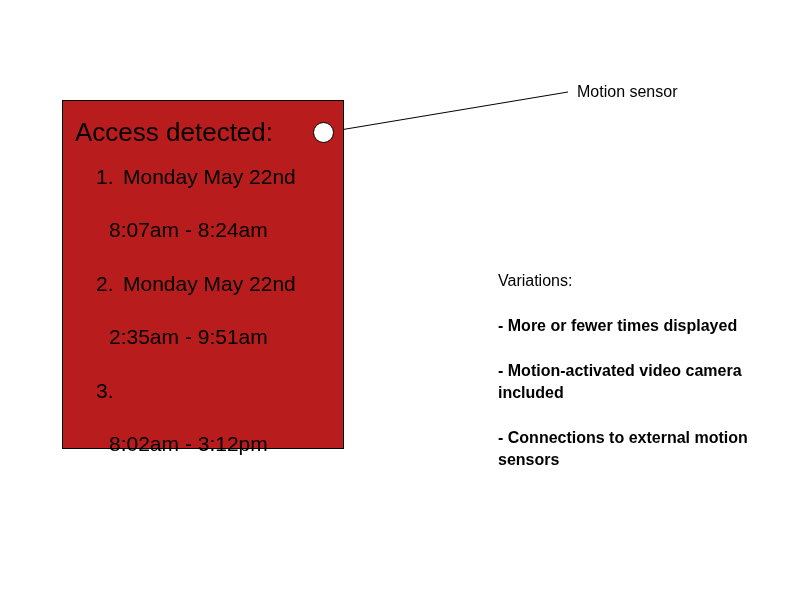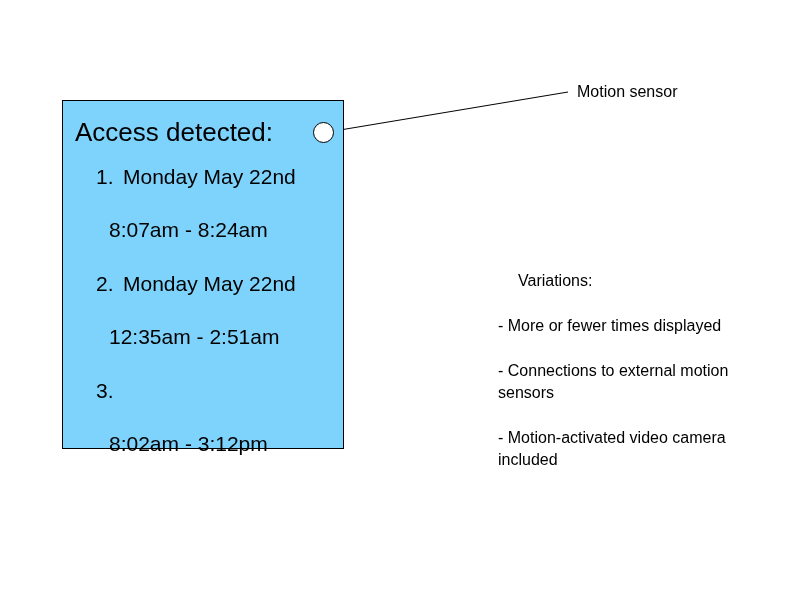--- a/index.html
+++ b/index.html
@@ -24,21 +24,21 @@
     height: 600px;
     pointer-events: none;
   }
   .panel {
     position: absolute;
     left: 62px;
     top: 100px;
     width: 280px;
     height: 347px;
     border: 1px solid #000000;
-    background: #7dd3fc;
+    background: #b91c1c;
   }
   .panel-title {
     position: absolute;
     left: 12px;
     top: 16px;
     font-size: 26px;
     line-height: 30px;
     white-space: nowrap;
   }
   .sensor-dot {
@@ -84,25 +84,25 @@
   .variations {
     position: absolute;
     left: 498px;
     top: 270px;
     width: 290px;
     font-size: 16px;
     line-height: 22px;
   }
   .variations-heading {
     margin-bottom: 23px;
-    margin-left: 20px;
   }
   .variation-item {
     margin-bottom: 23px;
     white-space: nowrap;
+    font-weight: bold;
   }
 </style>
 </head>
 <body>
 
 <div class="canvas">
 
   <svg class="leader-svg" viewBox="0 0 800 600">
     <line x1="334" y1="131" x2="568" y2="92" stroke="#000000" stroke-width="1"></line>
   </svg>
@@ -120,21 +120,21 @@
           <span>Monday May 22nd</span>
         </div>
         <div class="entry-line2">8:07am - 8:24am</div>
       </div>
 
       <div class="entry">
         <div class="entry-line1">
           <span class="entry-num">2.</span>
           <span>Monday May 22nd</span>
         </div>
-        <div class="entry-line2">12:35am - 2:51am</div>
+        <div class="entry-line2">2:35am - 9:51am</div>
       </div>
 
       <div class="entry">
         <div class="entry-line1">
           <span class="entry-num">3.</span>
         </div>
         <div class="entry-line2">8:02am - 3:12pm</div>
       </div>
 
     </div>
@@ -143,23 +143,23 @@
   <div class="sensor-label">Motion sensor</div>
 
   <div class="variations">
     <div class="variations-heading">Variations:</div>
 
     <div class="variation-item">
       <div>- More or fewer times displayed</div>
     </div>
 
     <div class="variation-item">
-      <div>- Connections to external motion</div>
-      <div>sensors</div>
+      <div>- Motion-activated video camera</div>
+      <div>included</div>
     </div>
 
     <div class="variation-item">
-      <div>- Motion-activated video camera</div>
-      <div>included</div>
+      <div>- Connections to external motion</div>
+      <div>sensors</div>
     </div>
   </div>
 
 </div>
 
 </body></html>

